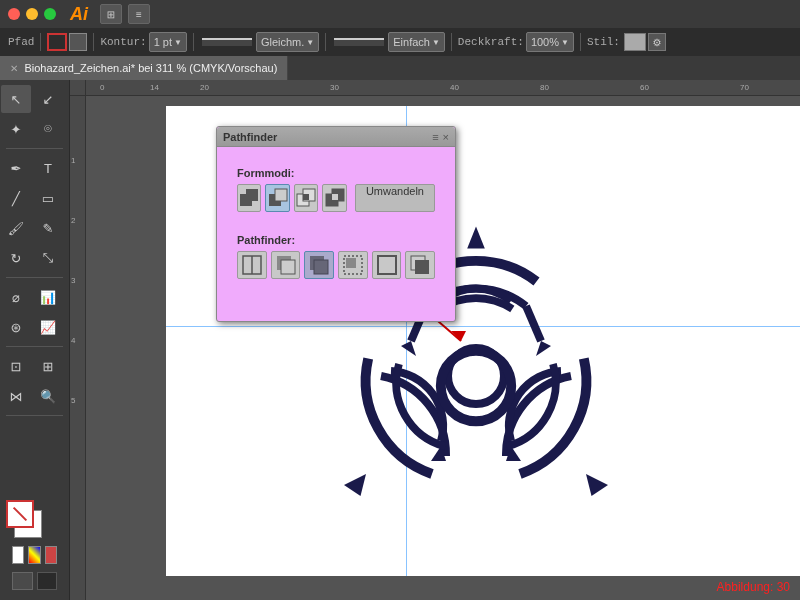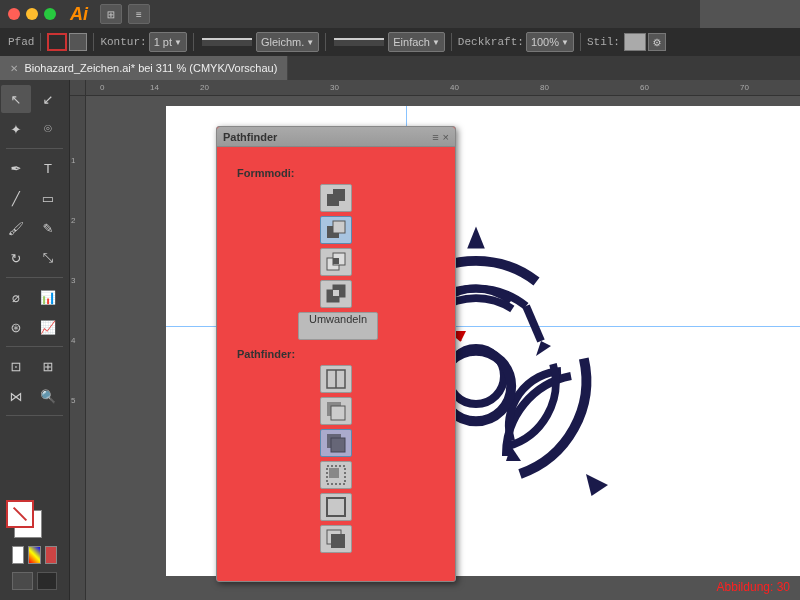--- a/index.html
+++ b/index.html
@@ -1,20 +1,20 @@
 <!DOCTYPE html>
 <html><head>
   <meta charset="utf-8">
   <style>
     * { margin: 0; padding: 0; box-sizing: border-box; }
     body { width: 800px; height: 600px; overflow: hidden; font-family: 'Arial', sans-serif; background: #535353; }
 
     
     #titlebar {
-      width: 700px; height: 28px; background: #3a3a3a;
+      width: 800px; height: 28px; background: #3a3a3a;
       display: flex; align-items: center; padding: 0 8px; gap: 6px;
     }
     .traffic-light { width: 12px; height: 12px; border-radius: 50%; }
     .tl-red { background: #ff5f56; }
     .tl-yellow { background: #ffbd2e; }
     .tl-green { background: #27c93f; }
     #ai-logo {
       margin-left: 8px; font-size: 18px; font-weight: bold;
       color: #ff8c00; font-style: italic;
     }
@@ -108,34 +108,34 @@
     }
 
     
     #biohazard-container {
       position: absolute; left: 200px; top: 50px;
     }
 
     
     #pathfinder-panel {
       position: absolute; left: 130px; top: 30px;
-      width: 240px; background: #ef4444; border: 1px solid #888;
+      width: 240px; background: #f0abfc; border: 1px solid #888;
       border-radius: 3px; box-shadow: 2px 2px 6px rgba(0,0,0,0.5);
     }
     #pf-titlebar {
       background: linear-gradient(#aaa, #999); height: 20px;
       display: flex; align-items: center; justify-content: space-between;
       padding: 0 6px; border-bottom: 1px solid #888; border-radius: 3px 3px 0 0;
     }
     #pf-title { font-size: 11px; font-weight: bold; color: #333; }
     #pf-controls { display: flex; gap: 4px; }
     .pf-ctrl { font-size: 11px; color: #555; cursor: pointer; }
     #pf-body { padding: 20px; }
     .pf-section-label { font-size: 11px; color: #333; margin-bottom: 5px; font-weight: bold; }
-    .pf-row { display: flex; gap: 4px; align-items: center; margin-bottom: 8px; flex-direction: column; }
+    .pf-row { display: flex; gap: 4px; align-items: center; margin-bottom: 22px; }
     .pf-btn {
       width: 32px; height: 28px; background: #c8c8c8; border: 1px solid #999;
       display: flex; align-items: center; justify-content: center;
       cursor: pointer; border-radius: 2px; font-size: 11px; color: #333;
     }
     .pf-btn.active { background: #a8c4e0; border-color: #5a8ab0; }
     .pf-convert-btn {
       margin-left: 4px; padding: 0 10px; height: 28px; background: #bbb;
       border: 1px solid #999; border-radius: 2px; font-size: 11px; color: #333; cursor: pointer;
     }

